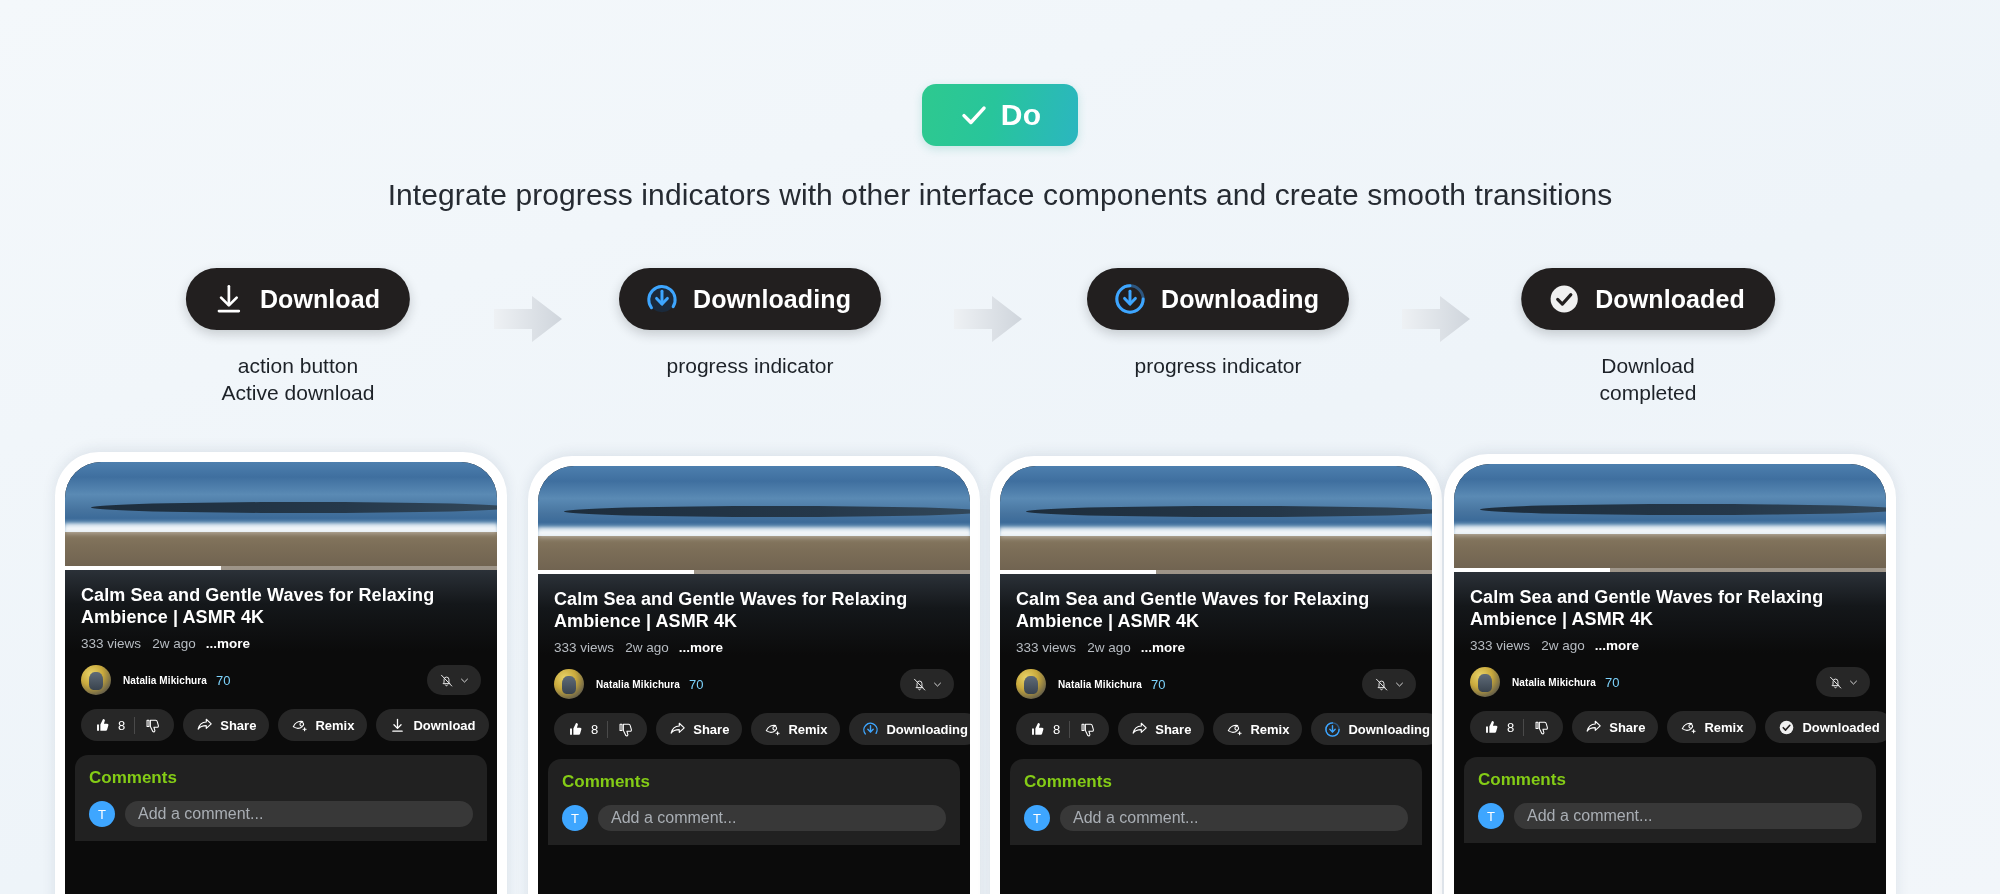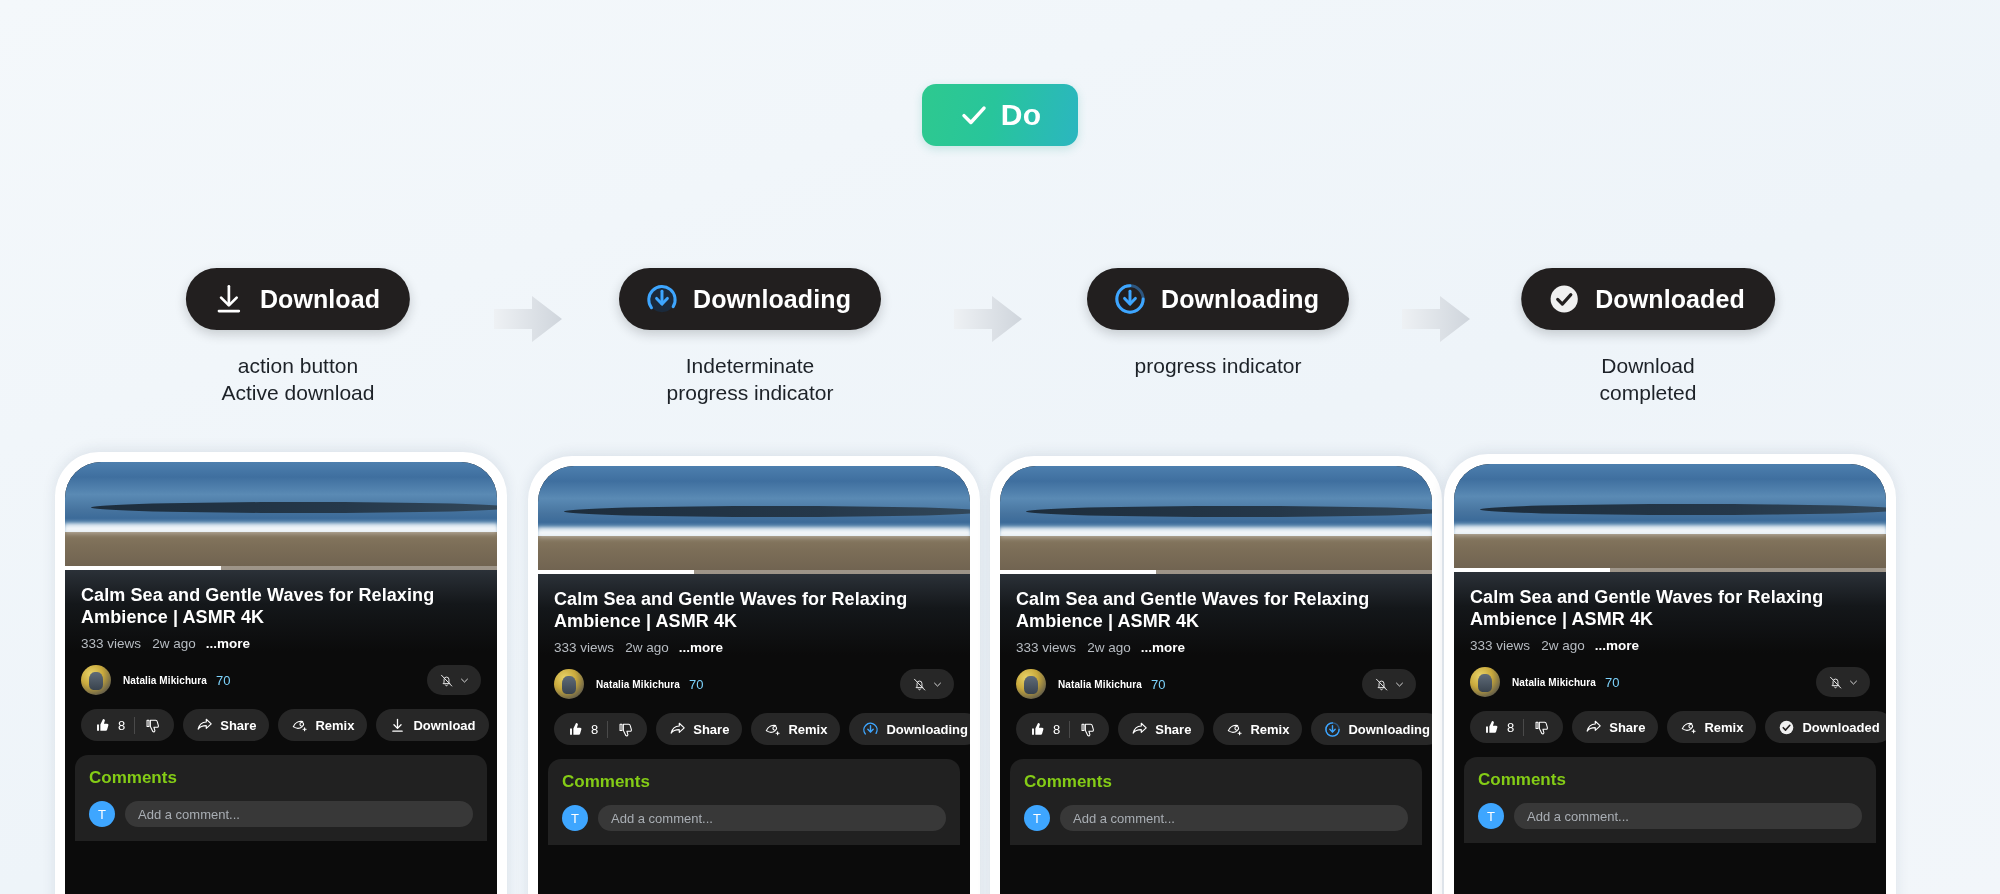--- a/index.html
+++ b/index.html
@@ -212,40 +212,41 @@
   .comment-row { display:flex; align-items:center; gap:10px; margin-top:13px; }
   .c-avatar {
     width:26px; height:26px; border-radius:50%; flex:none;
     background:#3ea6ff;
     color:#ffffff; font-size:13px;
     display:flex; align-items:center; justify-content:center;
   }
   .c-input {
     flex:1; height:26px; border-radius:14px; background:#383838;
     display:flex; align-items:center; padding: 0 13px;
-    color:#a9aeb4; font-size:13px;
+    color:#a9aeb4; font-size:16px;
   }
   .bottom-strip {
     position:absolute; left:0; right:0; bottom:0; height:16px;
     background:#0b0b0b;
     border-top:2px solid #2a2a2a;
   }
 </style>
 </head>
 <body>
 
 <div class="page">
 
   <div class="do-badge">
     <svg class="chk" viewBox="0 0 24 24" fill="none">
       <path d="M4 12.5 L9.5 18 L20 6.5" stroke="#ffffff" stroke-width="2.8" stroke-linecap="round" stroke-linejoin="round"></path>
     </svg>
     <span class="do-text">Do</span>
   </div>
 
+  <div class="headline">Integrate progress indicators with other interface components and create smooth transitions</div>
 
   <div class="flow">
 
     <div class="flow-step s0">
       <div class="pill">
         <svg class="pill-icon" viewBox="0 0 24 24" fill="none">
           <path d="M12 3 V16" stroke="#fff" stroke-width="1.9" stroke-linecap="round"></path>
           <path d="M6.5 11 L12 16.5 L17.5 11" stroke="#fff" stroke-width="1.9" stroke-linecap="round" stroke-linejoin="round"></path>
           <path d="M5 20.5 H19" stroke="#fff" stroke-width="1.9" stroke-linecap="round"></path>
         </svg>
@@ -272,21 +273,20 @@
         <svg class="pill-icon" viewBox="0 0 24 24" fill="none">
           <circle cx="12" cy="12" r="9.3" fill="#1b2a3c"></circle>
           <path d="M12 2.7 A9.3 9.3 0 0 1 21.3 12" stroke="#3ea6ff" stroke-width="2.1" stroke-linecap="round" fill="none" opacity="0"></path>
           <path d="M4.6 18.2 A9.3 9.3 0 1 1 19.9 17.4" stroke="#3ea6ff" stroke-width="2.1" stroke-linecap="round" fill="none"></path>
           <path d="M12 6.6 V15.3" stroke="#3ea6ff" stroke-width="2.1" stroke-linecap="round"></path>
           <path d="M8.2 11.6 L12 15.6 L15.8 11.6" stroke="#3ea6ff" stroke-width="2.1" stroke-linecap="round" stroke-linejoin="round"></path>
         </svg>
         <span class="pill-label">Downloading</span>
       </div>
       <div class="flow-caption">
-        <div>Indeterminate</div>
         <div>progress indicator</div>
       </div>
     </div>
 
     <svg class="arrow a1" viewBox="0 0 72 58">
       <defs>
           <linearGradient id="agr1" x1="0" y1="0" x2="1" y2="0">
         <stop offset="0" stop-color="#eef1f4"></stop>
             <stop offset="1" stop-color="#cfd5dc"></stop>
       </linearGradient>

